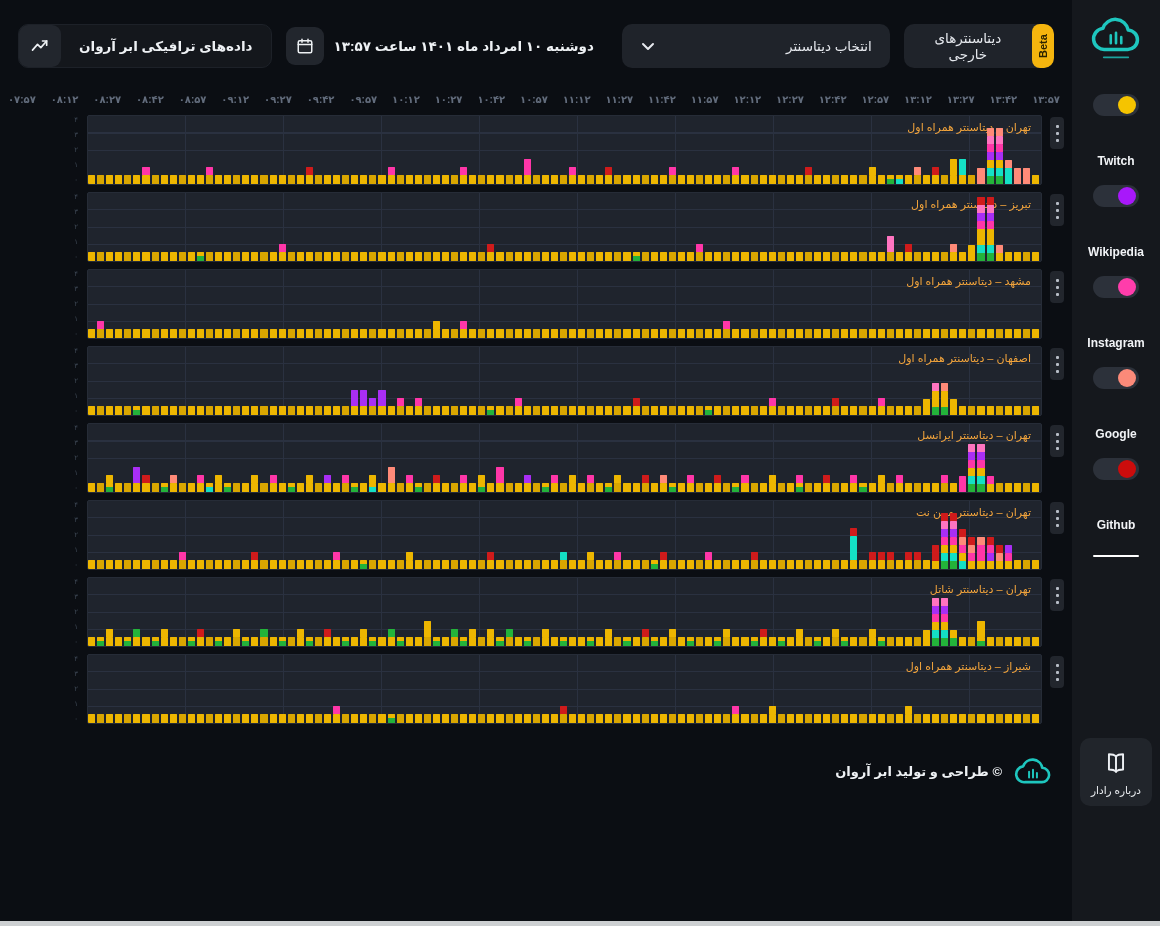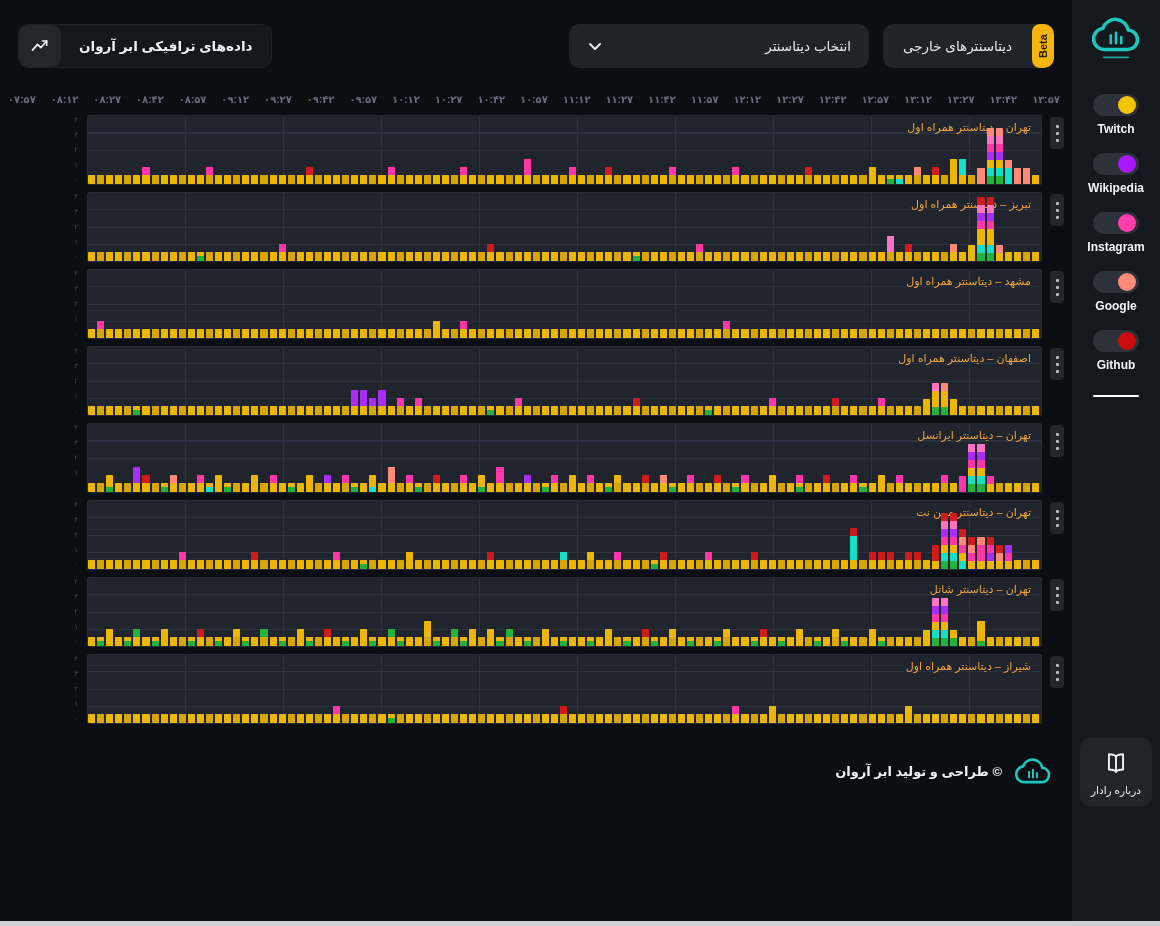--- a/index.html
+++ b/index.html
@@ -4,21 +4,21 @@
 <style>
   * { box-sizing: border-box; margin: 0; padding: 0; }
   html,body { width:1160px; height:926px; }
   body { font-family:"Liberation Sans","DejaVu Sans",sans-serif; background:#0b0e13; overflow:hidden; }
   #app { position:relative; width:1160px; height:926px; background:#0b0e13; }
 
   
   .sidebar { position:absolute; top:0; right:0; width:88px; height:100%; background:#15181d;
              display:flex; flex-direction:column; align-items:center; padding-top:12px; z-index:5; }
   .logo-wrap { margin-bottom:26px; }
-  .service { display:flex; flex-direction:column; align-items:center; margin-bottom:17px; }
+  .service { display:flex; flex-direction:column; align-items:center; margin-bottom:17px;gap:32px; }
   .toggle { position:relative; width:46px; height:22px; border-radius:11px; background:#2c313a; cursor:pointer; }
   .toggle .knob { position:absolute; top:2px; right:3px; width:18px; height:18px; border-radius:50%; }
   .service .svc-label { margin-top:6px; font-size:12px; font-weight:700; color:#f2f4f7; }
   .side-divider { width:46px; height:2px; background:#ffffff; border-radius:1px; margin:6px 0 22px; }
   .side-card { width:72px; background:#21252b; border-radius:10px; padding:12px 4px 10px; margin-bottom:14px;
                display:flex; flex-direction:column; align-items:center; cursor:pointer; }
   .side-card .card-label { margin-top:8px; font-size:10.5px; color:#eceff3; }
   .spacer-flex { flex:1; }
 
   
@@ -88,20 +88,29 @@
         <span class="beta" style="background: rgb(245, 181, 14);">Beta</span>
         <span class="ext-label">دیتاسنترهای خارجی</span>
       </button>
       <div class="dc-select">
         <span class="sel-label">انتخاب دیتاسنتر</span>
         <svg width="16" height="16" viewBox="0 0 16 16">
             <path d="M3 6l5 5 5-5" fill="none" stroke="#e6e9ee" stroke-width="2" stroke-linecap="round" stroke-linejoin="round"></path>
           </svg>
       </div>
       <div class="grow"></div>
+      <div class="date-group">
+        <span class="date-text">دوشنبه ۱۰ امرداد ماه ۱۴۰۱ ساعت ۱۳:۵۷</span>
+        <span class="icon-tile">
+          <svg width="18" height="18" viewBox="0 0 24 24" fill="none" stroke="#eef1f4" stroke-width="2" stroke-linecap="round">
+              <rect x="3" y="5" width="18" height="16" rx="2"></rect>
+              <path d="M8 3v4M16 3v4M3 10h18"></path>
+            </svg>
+        </span>
+      </div>
       <button class="traffic-btn">
         <span class="tr-label">داده‌های ترافیکی ابر آروان</span>
         <span class="icon-tile">
           <svg width="20" height="20" viewBox="0 0 24 24" fill="none" stroke="#eef1f4" stroke-width="2" stroke-linecap="round" stroke-linejoin="round">
               <path d="M3 17l6-7 4 4 7-8"></path>
               <path d="M15 6h5v5"></path>
             </svg>
         </span>
       </button>
     </div>

